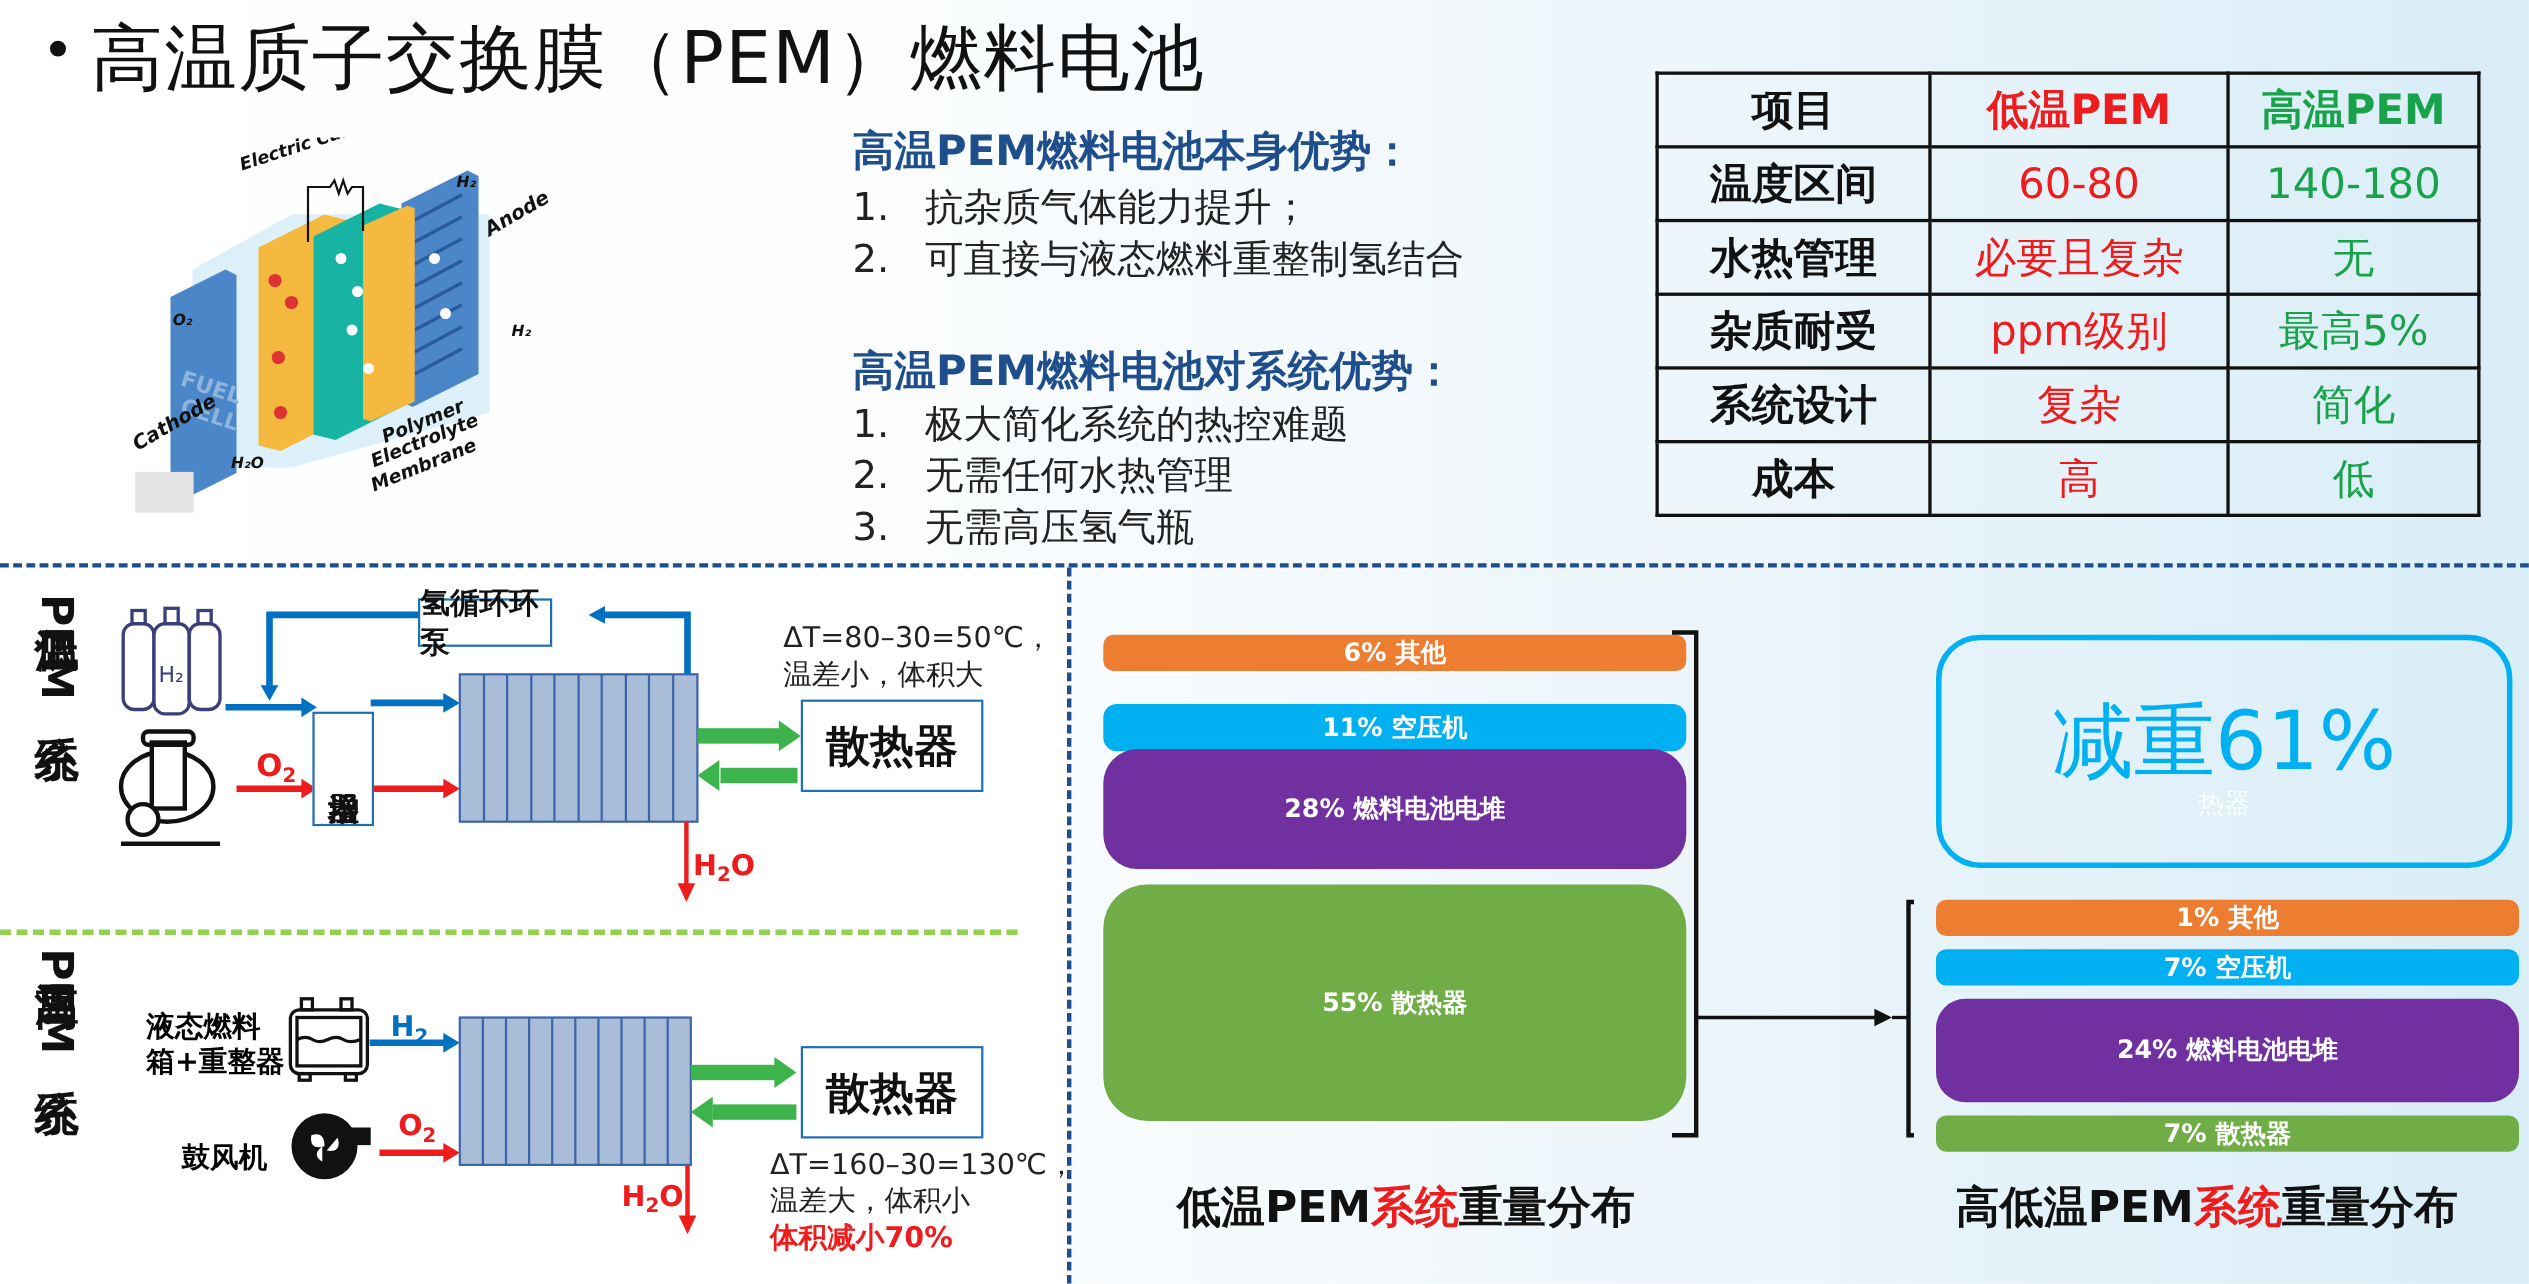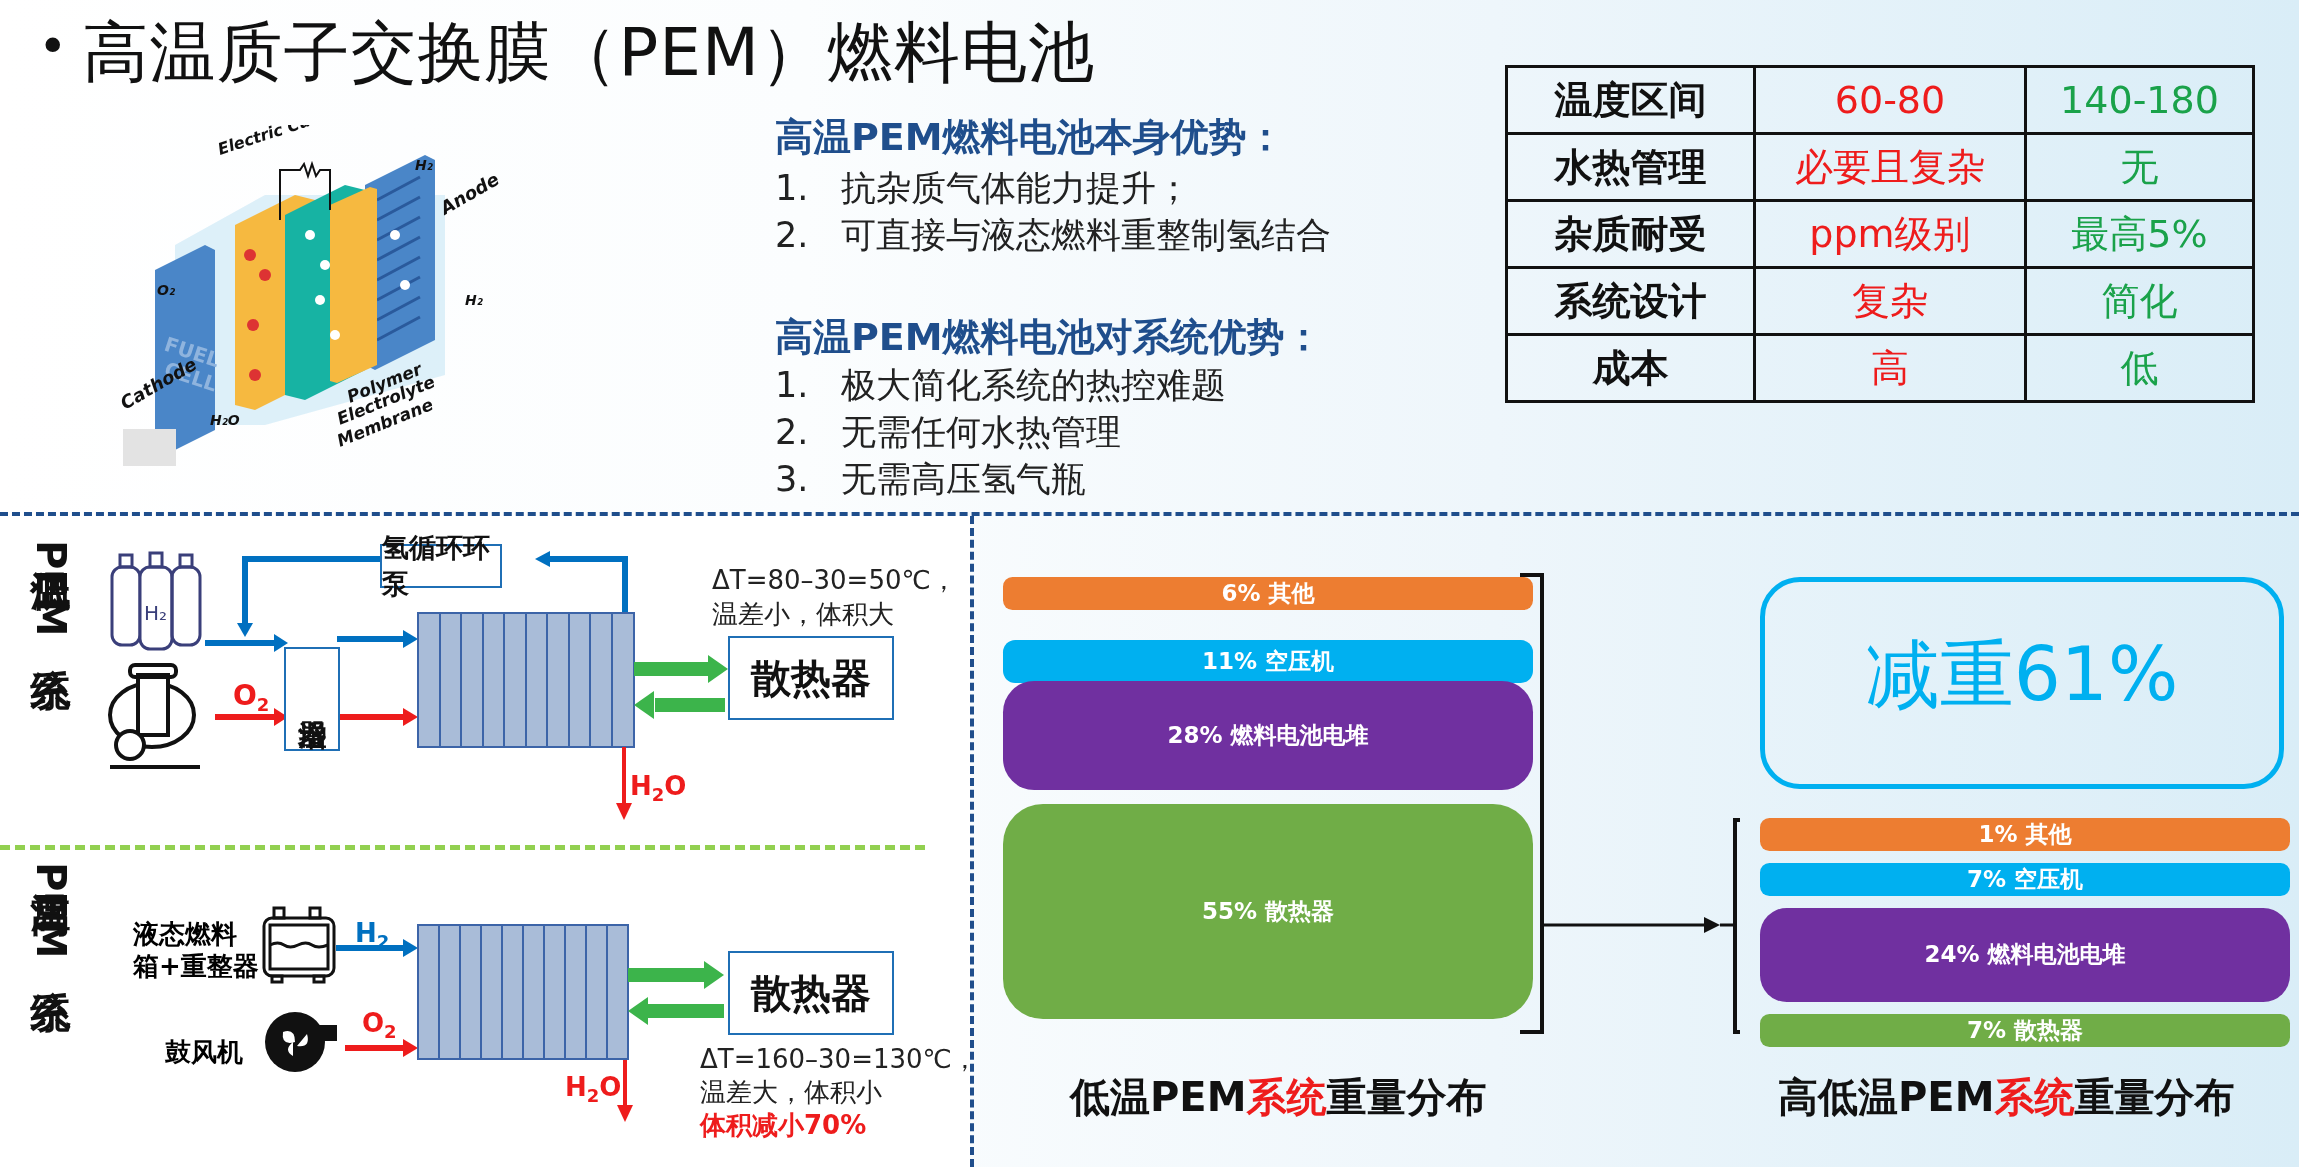--- a/index.html
+++ b/index.html
@@ -104,20 +104,25 @@
 <div class="abs adv-item" style="left:775px;top:165px;"><span class="num">1.</span><span>抗杂质气体能力提升；</span></div>
 <div class="abs adv-item" style="left:775px;top:212px;"><span class="num">2.</span><span>可直接与液态燃料重整制氢结合</span></div>
 
 <div class="abs adv-head" style="left:775px;top:312px;">高温PEM燃料电池对系统优势：</div>
 <div class="abs adv-item" style="left:775px;top:362px;"><span class="num">1.</span><span>极大简化系统的热控难题</span></div>
 <div class="abs adv-item" style="left:775px;top:409px;"><span class="num">2.</span><span>无需任何水热管理</span></div>
 <div class="abs adv-item" style="left:775px;top:456px;"><span class="num">3.</span><span>无需高压氢气瓶</span></div>
 
 <table id="cmp-table" class="abs">
   <tbody>
+      <tr class="head">
+    <td class="c0">项目</td>
+    <td class="c1">低温PEM</td>
+    <td class="c2">高温PEM</td>
+  </tr>
   <tr>
     <td class="c0">温度区间</td>
     <td class="c1">60-80</td>
     <td class="c2">140-180</td>
   </tr>
   <tr>
     <td class="c0">水热管理</td>
     <td class="c1">必要且复杂</td>
     <td class="c2">无</td>
   </tr>
@@ -307,16 +312,17 @@
 <svg class="abs" style="left:1520px;top:570px;" width="220" height="470">
   <polyline points="0,5 22,5 22,462 0,462" fill="none" stroke="#111" stroke-width="4"></polyline>
   <line x1="22" y1="355" x2="185" y2="355" stroke="#111" stroke-width="3"></line>
   <polygon points="200,355 184,347 184,363" fill="#111"></polygon>
   <line x1="200" y1="355" x2="215" y2="355" stroke="#111" stroke-width="3"></line>
   <polyline points="232,250 215,250 215,462 232,462" fill="none" stroke="#111" stroke-width="4"></polyline>
 </svg>
 
 <div id="reduction-box" class="abs">
   <div id="reduction-text">减重61%</div>
+  <div id="reduction-sub">热器</div>
 </div>
 
 <div class="abs caption" style="left:1070px;top:1070px;"><span>低温PEM</span><span class="hl">系统</span><span>重量分布</span></div>
 <div class="abs caption" style="left:1778px;top:1070px;"><span>高低温PEM</span><span class="hl">系统</span><span>重量分布</span></div>
 
 </body></html>

